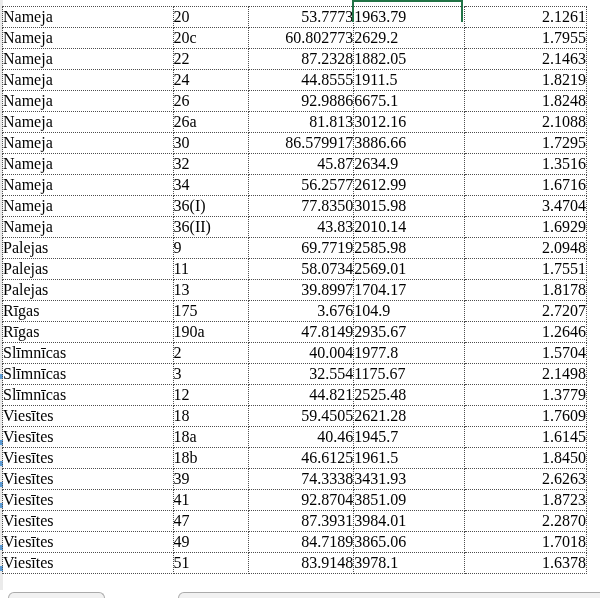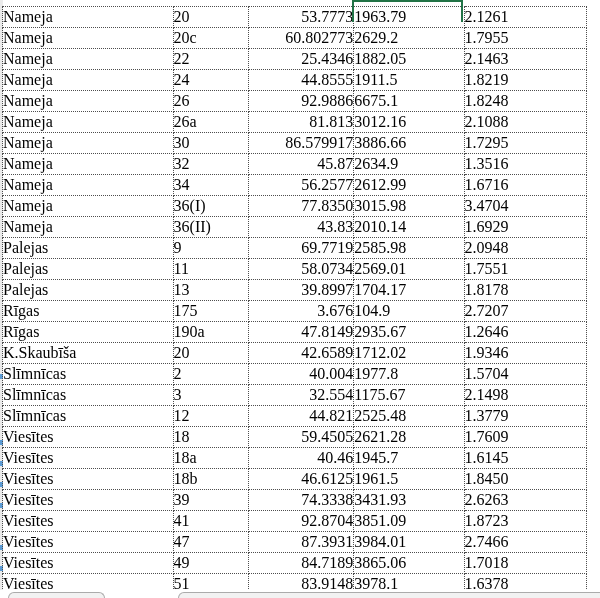--- a/index.html
+++ b/index.html
@@ -34,21 +34,21 @@
     line-height:20px;
     color:#000;
     white-space:nowrap;
     overflow:hidden;
     background:#fff;
   }
   td.col0{width:169px;text-align:left;padding-left:5px;}
   td.col1{width:74px;}
   td.col2{width:104px;text-align:right;}
   td.col3{width:109px;text-align:left;}
-  td.col4{width:121px;text-align:left;}
+  td.col4{width:121px;text-align:right;}
   
   .sel-outline{
     position:absolute;
     left:352px;top:0;width:107px;height:20px;
     border-top:2px solid;
     border-left:2px solid;
     border-right:2px solid;
     pointer-events:none;
   }
   
@@ -91,21 +91,21 @@
       <tr>
         <td class="col0">Nameja</td>
         <td class="col1">20c</td>
         <td class="col2">60.802773</td>
         <td class="col3">2629.2</td>
         <td class="col4">1.7955</td>
       </tr>
       <tr>
         <td class="col0">Nameja</td>
         <td class="col1">22</td>
-        <td class="col2">25.4346</td>
+        <td class="col2">87.2328</td>
         <td class="col3">1882.05</td>
         <td class="col4">2.1463</td>
       </tr>
       <tr>
         <td class="col0">Nameja</td>
         <td class="col1">24</td>
         <td class="col2">44.8555</td>
         <td class="col3">1911.5</td>
         <td class="col4">1.8219</td>
       </tr>
@@ -187,27 +187,20 @@
         <td class="col4">2.7207</td>
       </tr>
       <tr>
         <td class="col0">Rīgas</td>
         <td class="col1">190a</td>
         <td class="col2">47.8149</td>
         <td class="col3">2935.67</td>
         <td class="col4">1.2646</td>
       </tr>
       <tr>
-        <td class="col0">K.Skaubīša</td>
-        <td class="col1">20</td>
-        <td class="col2">42.6589</td>
-        <td class="col3">1712.02</td>
-        <td class="col4">1.9346</td>
-      </tr>
-      <tr>
         <td class="col0">Slīmnīcas</td>
         <td class="col1">2</td>
         <td class="col2">40.004</td>
         <td class="col3">1977.8</td>
         <td class="col4">1.5704</td>
       </tr>
       <tr>
         <td class="col0">Slīmnīcas</td>
         <td class="col1">3</td>
         <td class="col2">32.554</td>
@@ -254,21 +247,21 @@
         <td class="col1">41</td>
         <td class="col2">92.8704</td>
         <td class="col3">3851.09</td>
         <td class="col4">1.8723</td>
       </tr>
       <tr>
         <td class="col0">Viesītes</td>
         <td class="col1">47</td>
         <td class="col2">87.3931</td>
         <td class="col3">3984.01</td>
-        <td class="col4">2.7466</td>
+        <td class="col4">2.2870</td>
       </tr>
       <tr>
         <td class="col0">Viesītes</td>
         <td class="col1">49</td>
         <td class="col2">84.7189</td>
         <td class="col3">3865.06</td>
         <td class="col4">1.7018</td>
       </tr>
       <tr>
         <td class="col0">Viesītes</td>

